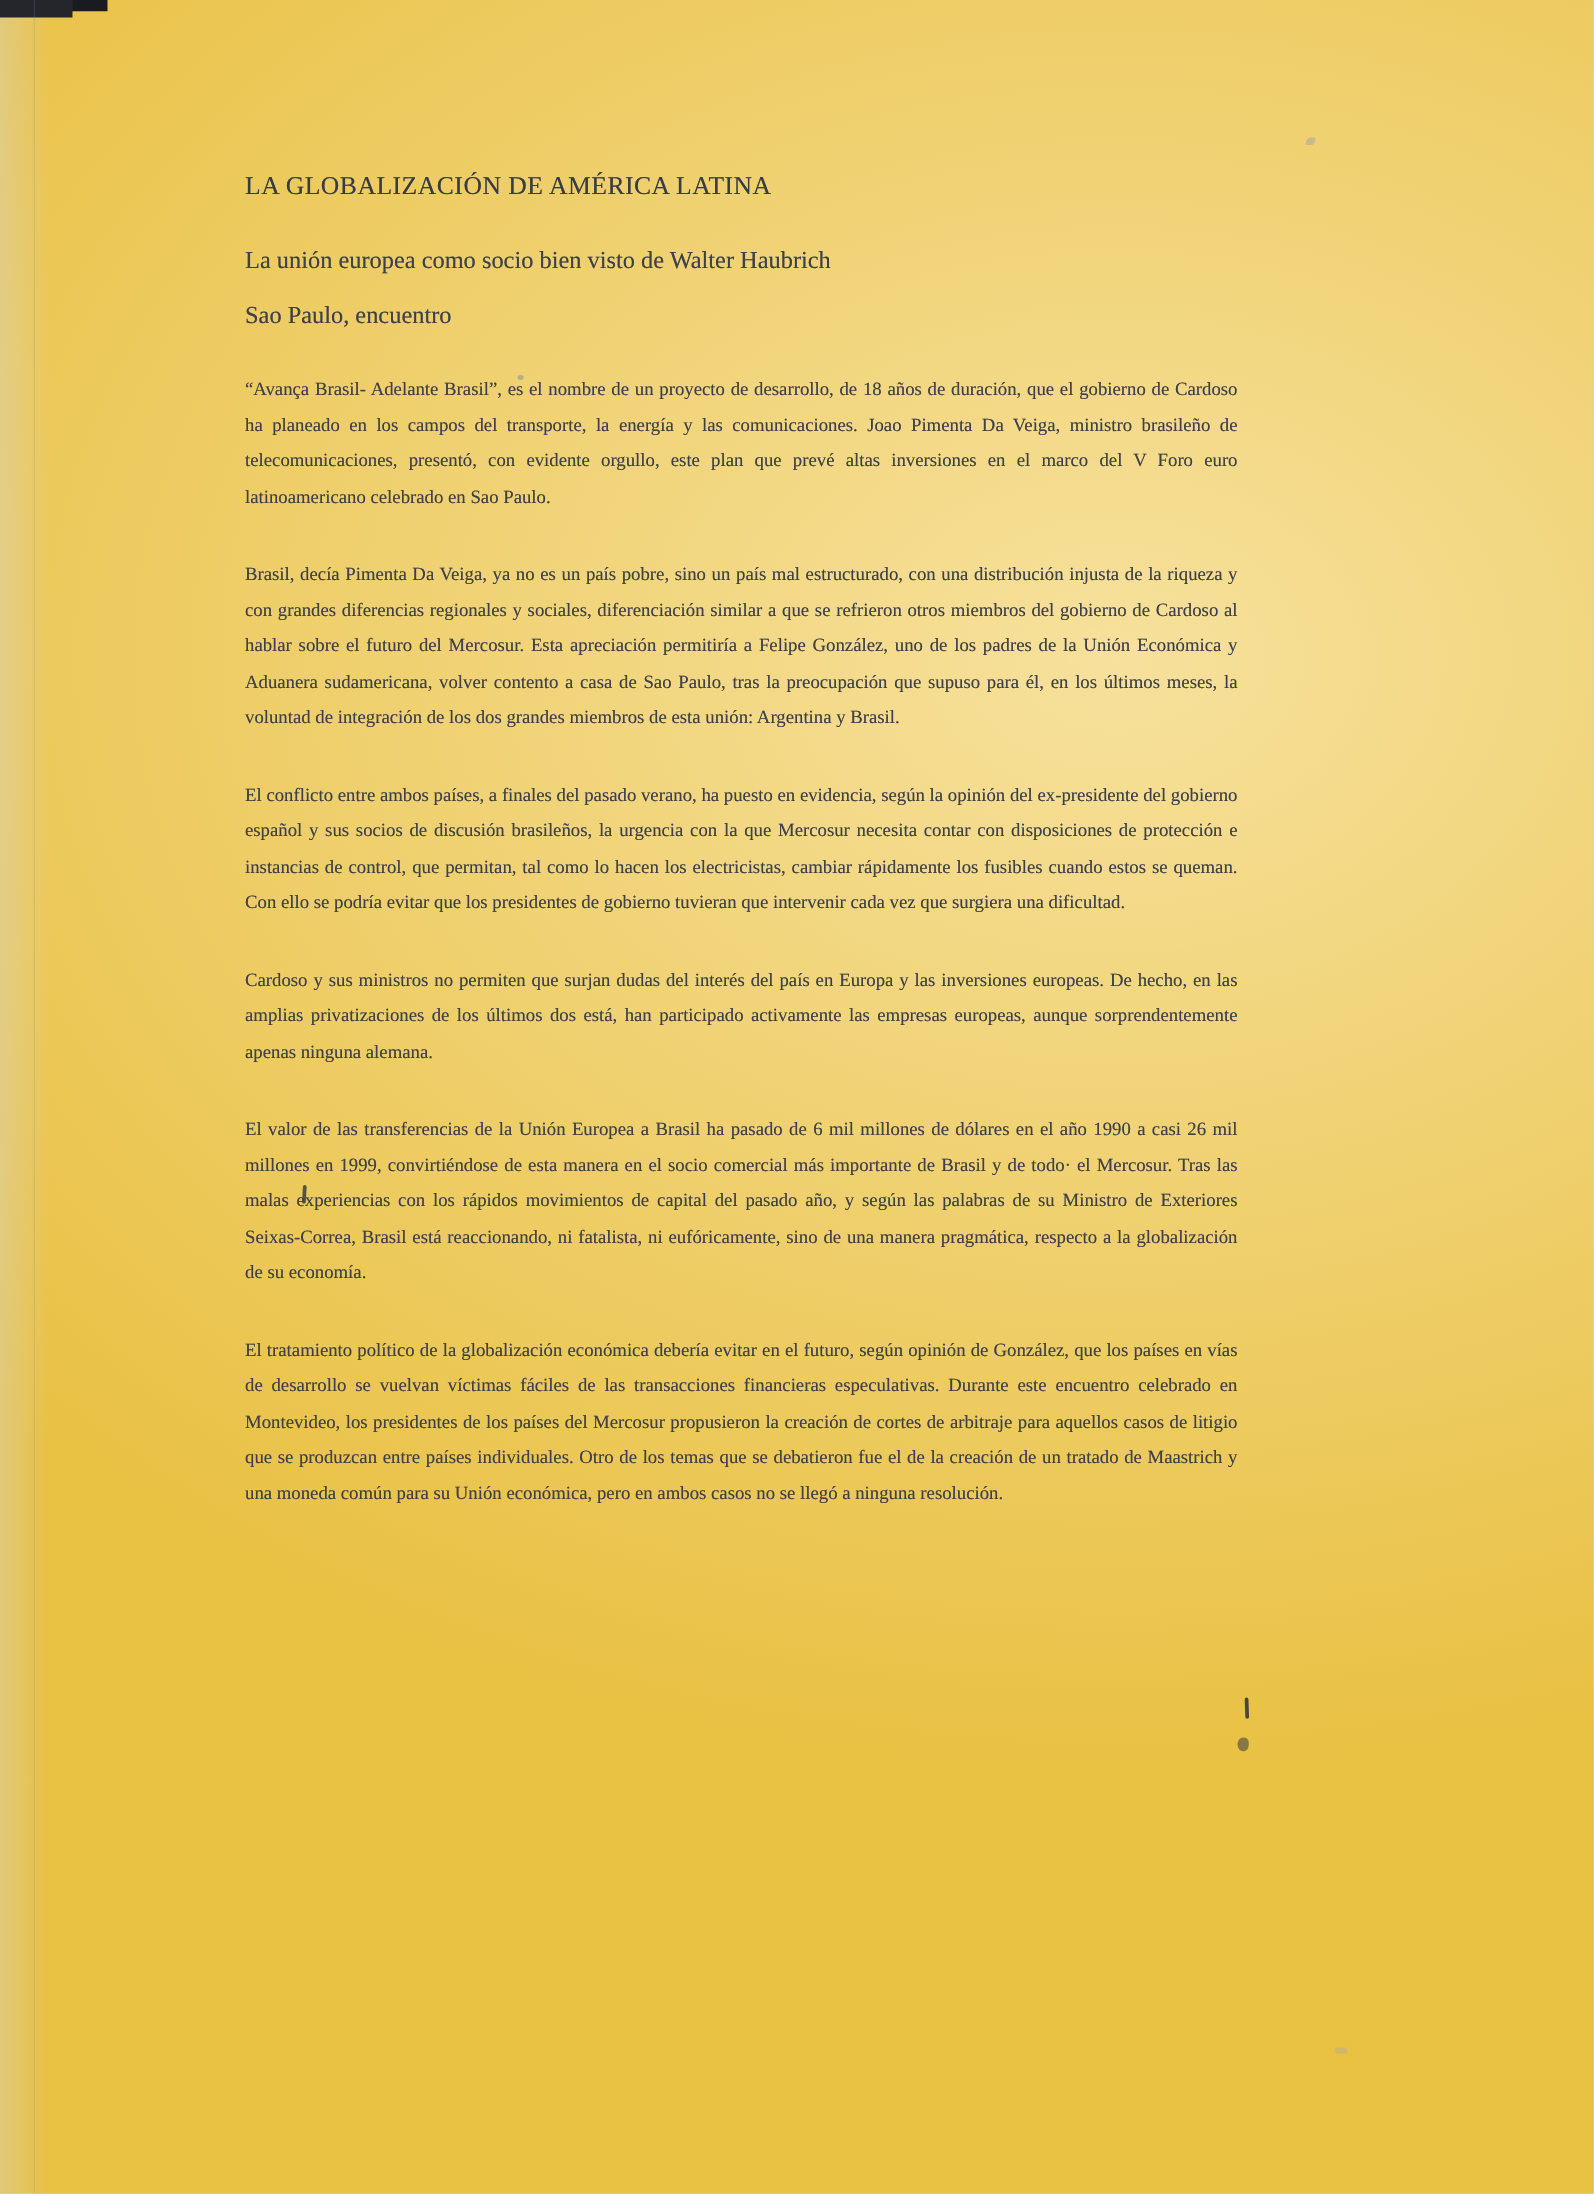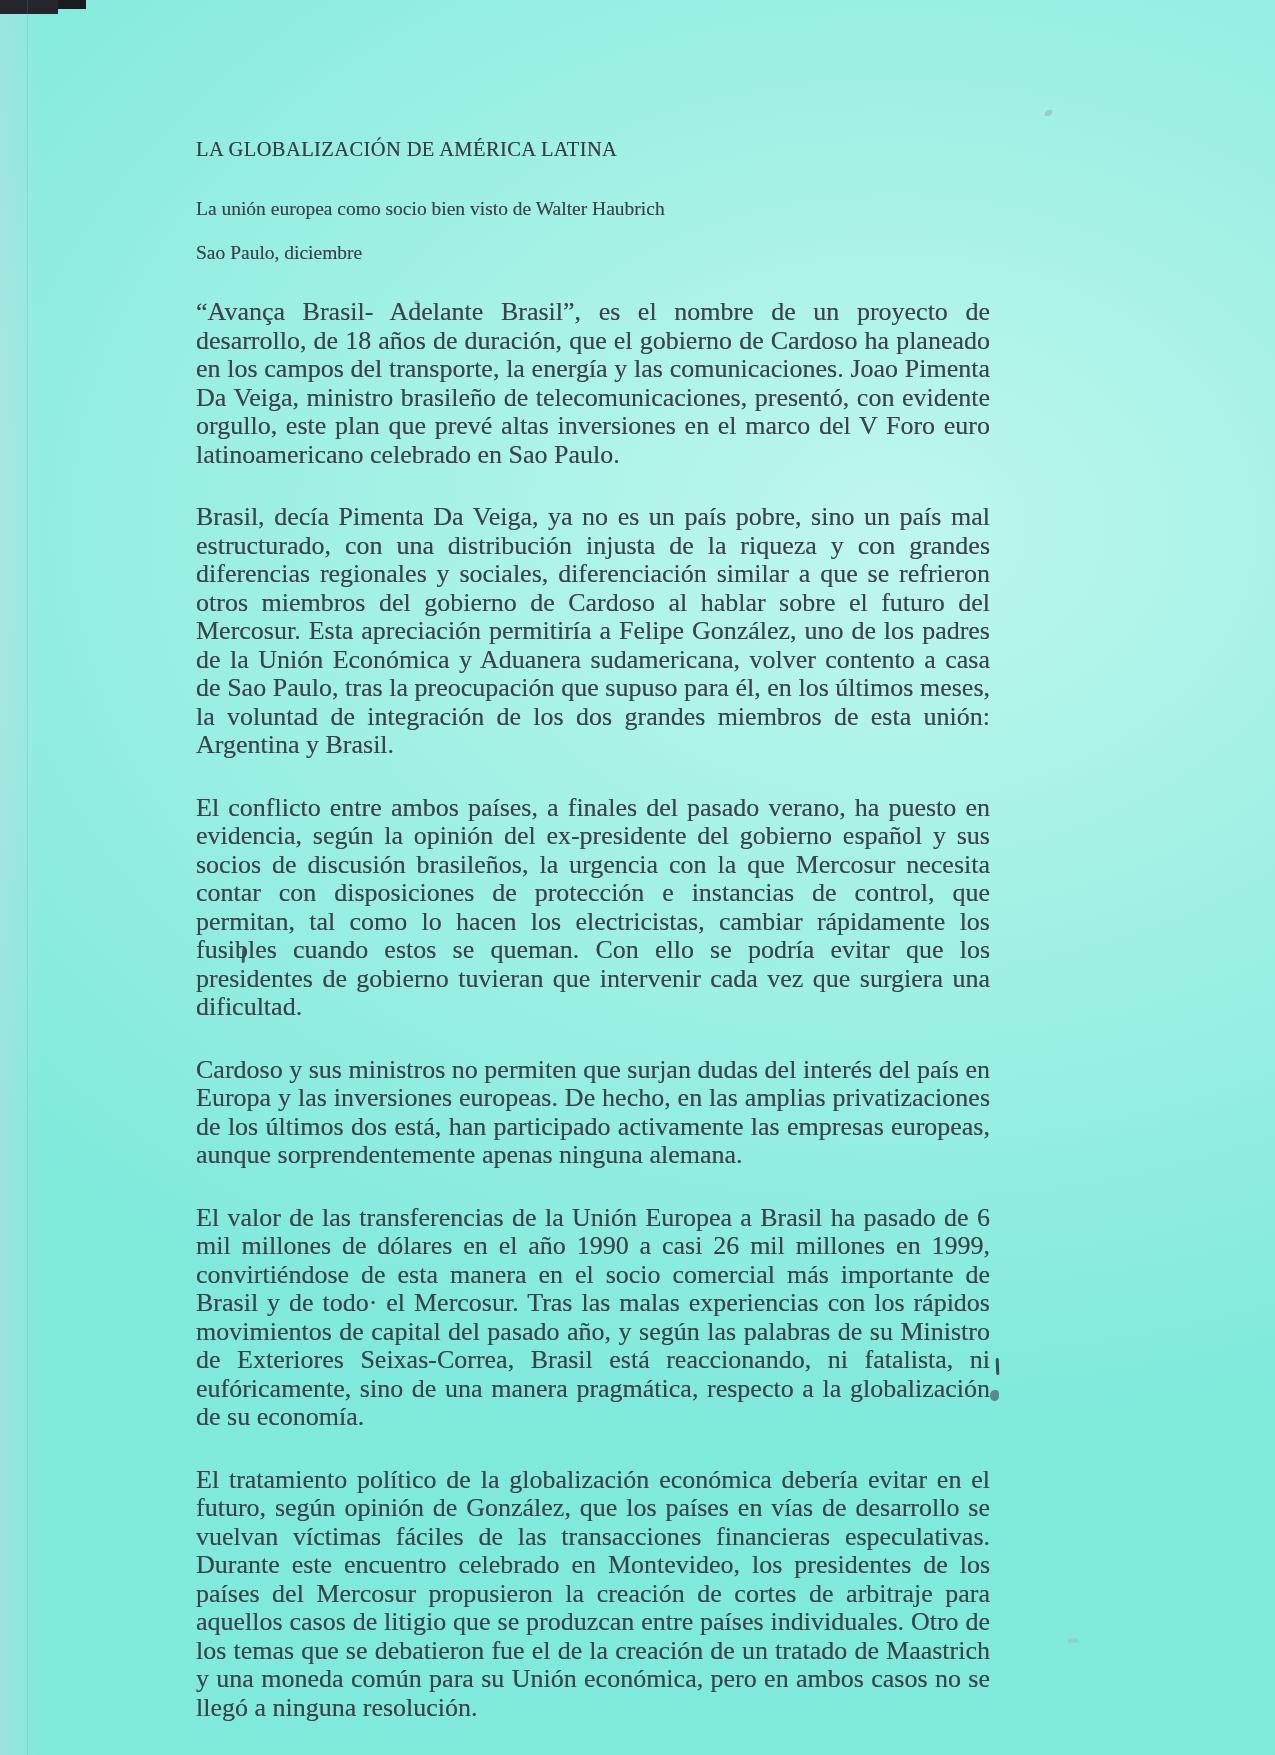--- a/index.html
+++ b/index.html
@@ -1,21 +1,21 @@
 <!DOCTYPE html>
 <html><head>
 <meta charset="utf-8">
 <style>
   html, body { margin: 0; padding: 0; background: #e8eaee; }
   .page {
     position: relative;
     width: 1275px;
     height: 1755px;
     margin: 0 auto;
-    background: #5eead4;
+    background: #eab308;
     overflow: hidden;
     font-family: "Liberation Serif", "DejaVu Serif", serif;
     color: #3d4149;
   }
   
   .page::before {
     content: "";
     position: absolute; inset: 0;
     background:
       linear-gradient(90deg, rgba(210,216,226,0.35) 0px, rgba(255,255,255,0) 40px),
@@ -41,21 +41,21 @@
     font-size: 19.5px;
     text-shadow: 0 0 0.5px rgba(61,65,73,0.5);
   }
   .dateline {
     margin: 22px 0 0 0;
     font-size: 19.5px;
     text-shadow: 0 0 0.5px rgba(61,65,73,0.5);
   }
   .body-paragraph {
     margin: 34px 0 0 0;
-    font-size: 26px;
+    font-size: 15px;
     line-height: 28.5px;
     text-align: justify;
     text-align-last: left;
     text-shadow: 0 0 0.5px rgba(61,65,73,0.5);
   }
   
   .corner-bar-1 { position:absolute; left:0; top:0; width:86px; height:9px; background:#191b20; }
   .corner-bar-2 { position:absolute; left:0; top:0; width:58px; height:14px; background:#24262c; }
   .edge-line { position:absolute; left:27px; top:0; width:1px; height:100%; background:rgba(125,135,150,0.22); }
   .speck-1 { position:absolute; left:414px; top:300px; width:5px; height:4px; background:rgba(130,138,150,0.5); border-radius:50%; }
@@ -78,21 +78,21 @@
   <div class="smudge-1"></div>
   <div class="smudge-2"></div>
   <div class="smudge-3"></div>
   <div class="speck-3"></div>
 
   <div class="content">
     <h1 class="title">LA GLOBALIZACIÓN DE  AMÉRICA LATINA</h1>
 
     <p class="subtitle">La unión europea como socio bien visto de Walter Haubrich</p>
 
-    <p class="dateline">Sao Paulo, diciembre</p>
+    <p class="dateline">Sao Paulo, encuentro</p>
 
     <p class="body-paragraph">“Avança Brasil- Adelante Brasil”, es el nombre de un proyecto de desarrollo, de 18 años de duración, que el gobierno de Cardoso ha planeado en los campos del transporte, la energía y las comunicaciones. Joao Pimenta Da Veiga, ministro brasileño de telecomunicaciones, presentó, con evidente orgullo, este plan que prevé altas inversiones en el marco del V Foro euro latinoamericano celebrado en Sao Paulo.</p>
 
     <p class="body-paragraph">Brasil, decía Pimenta Da Veiga, ya no es un país pobre, sino un país mal estructurado, con una distribución injusta de la riqueza y con grandes diferencias regionales y sociales, diferenciación similar a que se refrieron otros miembros del gobierno de Cardoso al hablar sobre el futuro del Mercosur. Esta apreciación permitiría a Felipe González, uno de los padres de la Unión Económica y Aduanera sudamericana, volver contento a casa de Sao Paulo, tras la preocupación que supuso para él, en los últimos meses, la voluntad de integración de los dos grandes miembros de esta unión: Argentina y Brasil.</p>
 
     <p class="body-paragraph">El conflicto entre ambos países, a finales del pasado verano, ha puesto en evidencia, según la opinión del ex-presidente del gobierno español y sus socios de discusión brasileños, la urgencia con la que Mercosur necesita contar con disposiciones de protección e instancias de control, que permitan, tal como lo hacen los electricistas, cambiar rápidamente los fusibles cuando estos se queman. Con ello se podría evitar que los presidentes de gobierno tuvieran que intervenir cada vez que surgiera una dificultad.</p>
 
     <p class="body-paragraph">Cardoso y sus ministros no permiten que surjan dudas del interés del país en Europa y las inversiones europeas. De hecho, en las amplias privatizaciones de los últimos dos está, han participado activamente las empresas europeas, aunque sorprendentemente apenas ninguna alemana.</p>
 
     <p class="body-paragraph">El valor de las transferencias de la Unión Europea a Brasil ha pasado de 6 mil millones de dólares en el año 1990 a casi 26 mil millones en 1999, convirtiéndose de esta manera en el socio comercial más importante de Brasil y de todo· el Mercosur. Tras las malas experiencias con los rápidos movimientos de capital del pasado año, y según las palabras de su Ministro de Exteriores Seixas-Correa, Brasil está reaccionando, ni fatalista, ni eufóricamente, sino de una manera pragmática, respecto a la globalización de su economía.</p>

